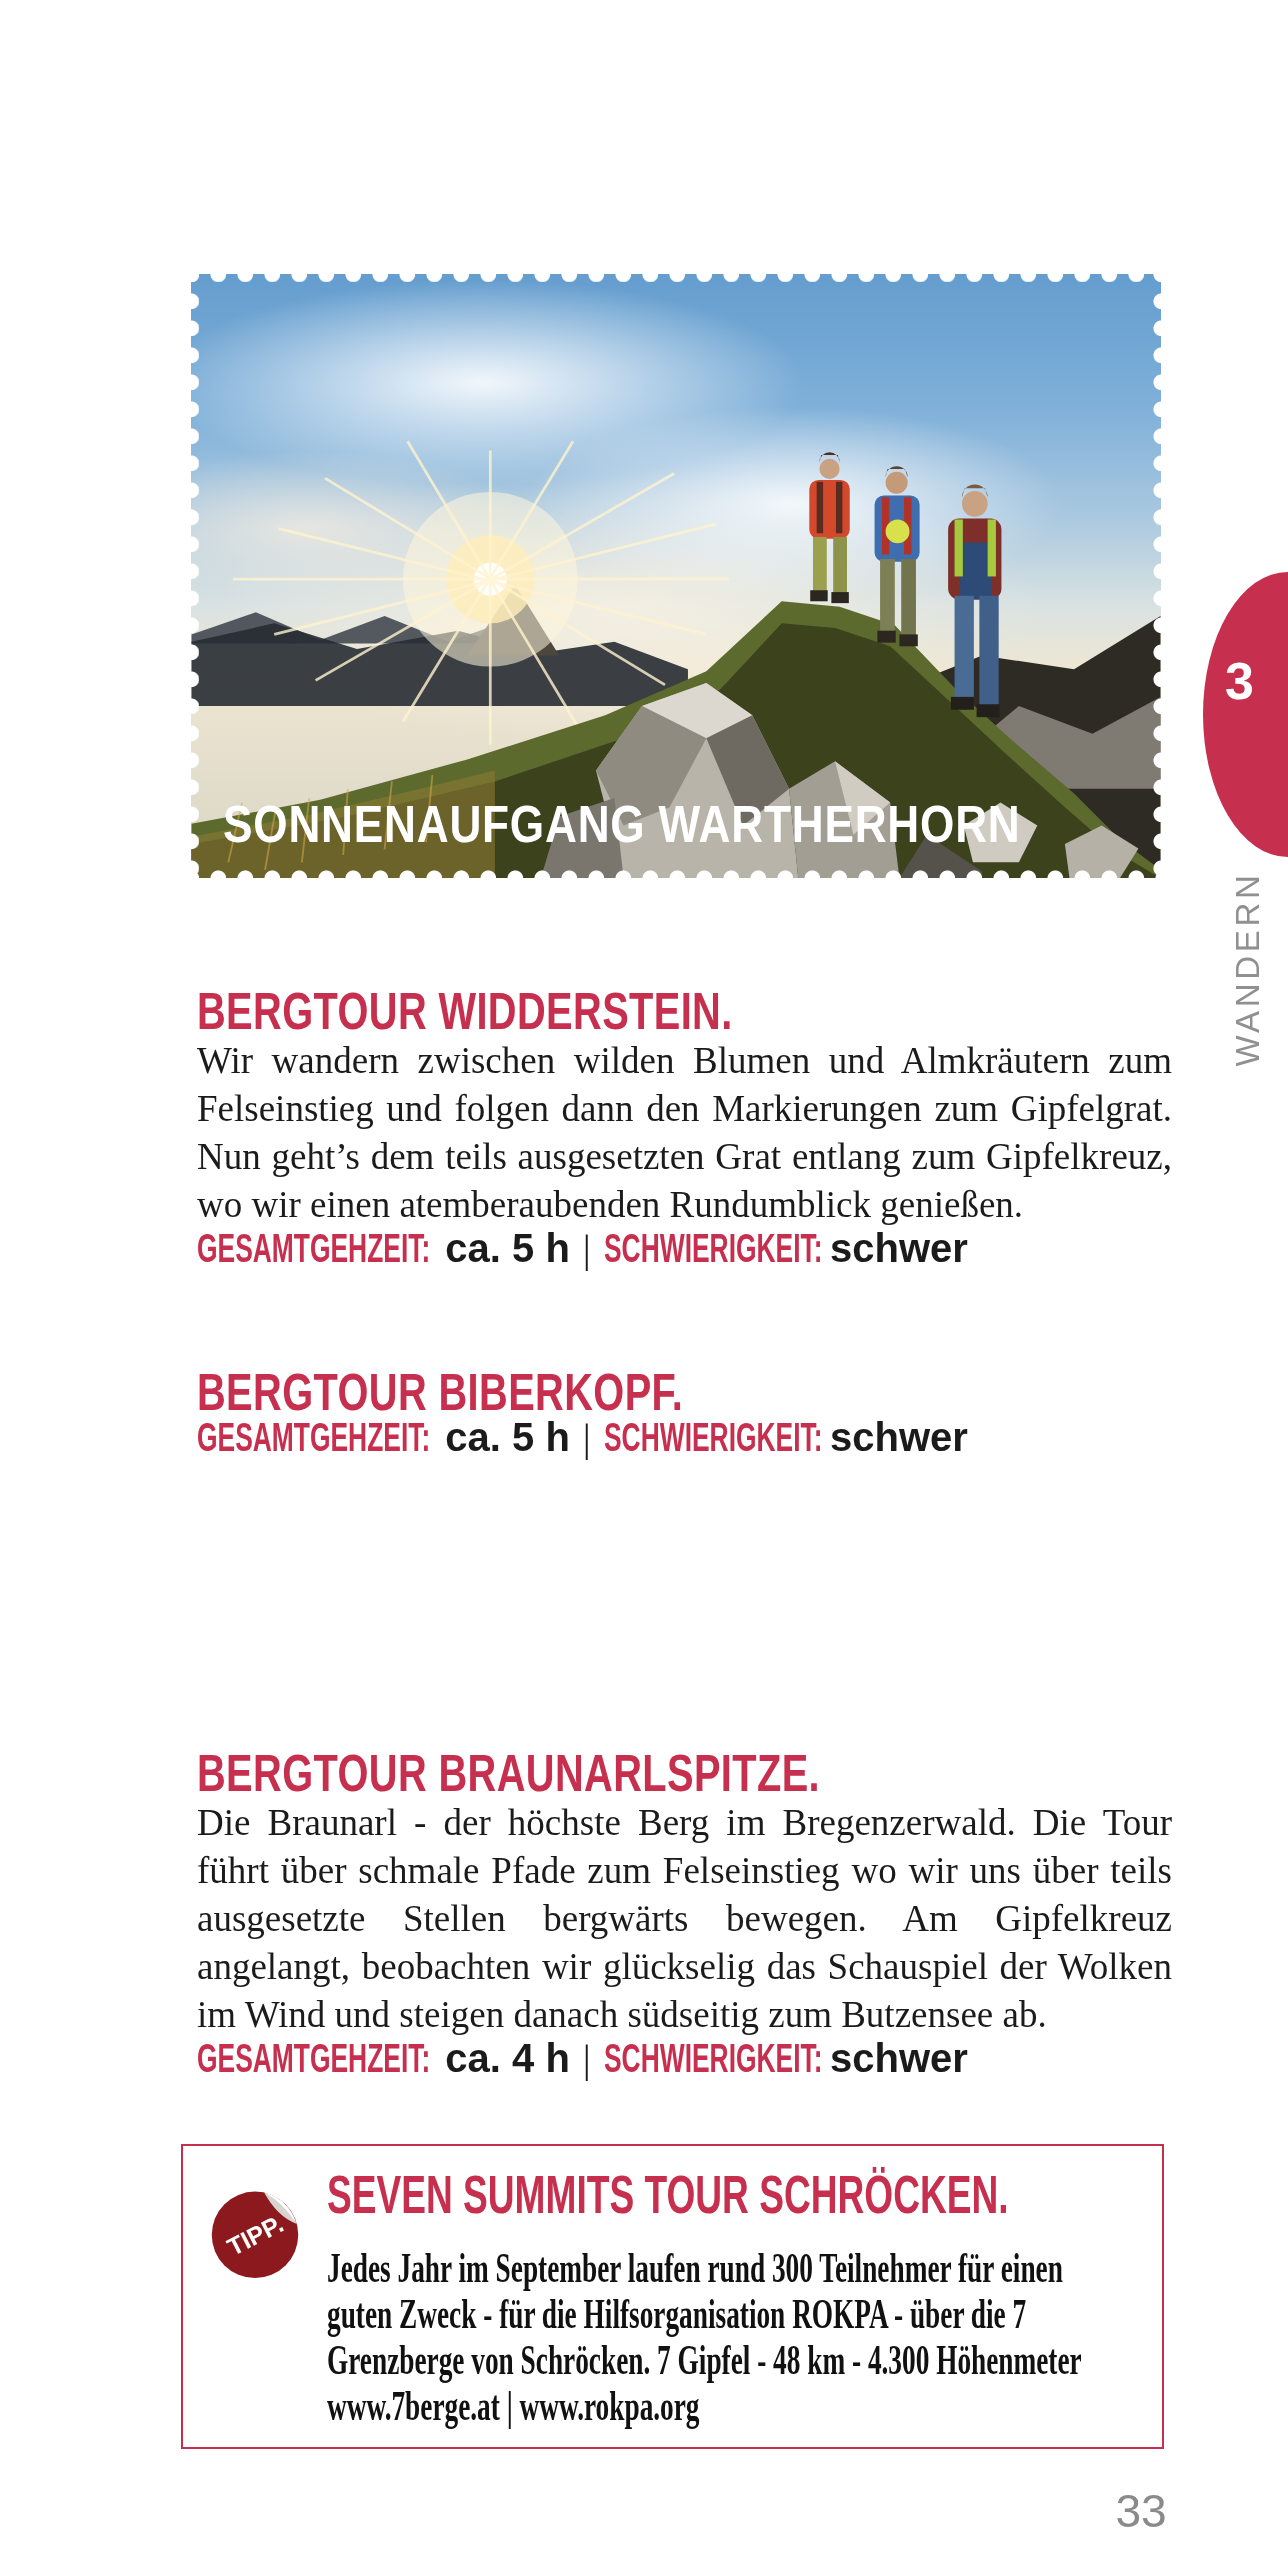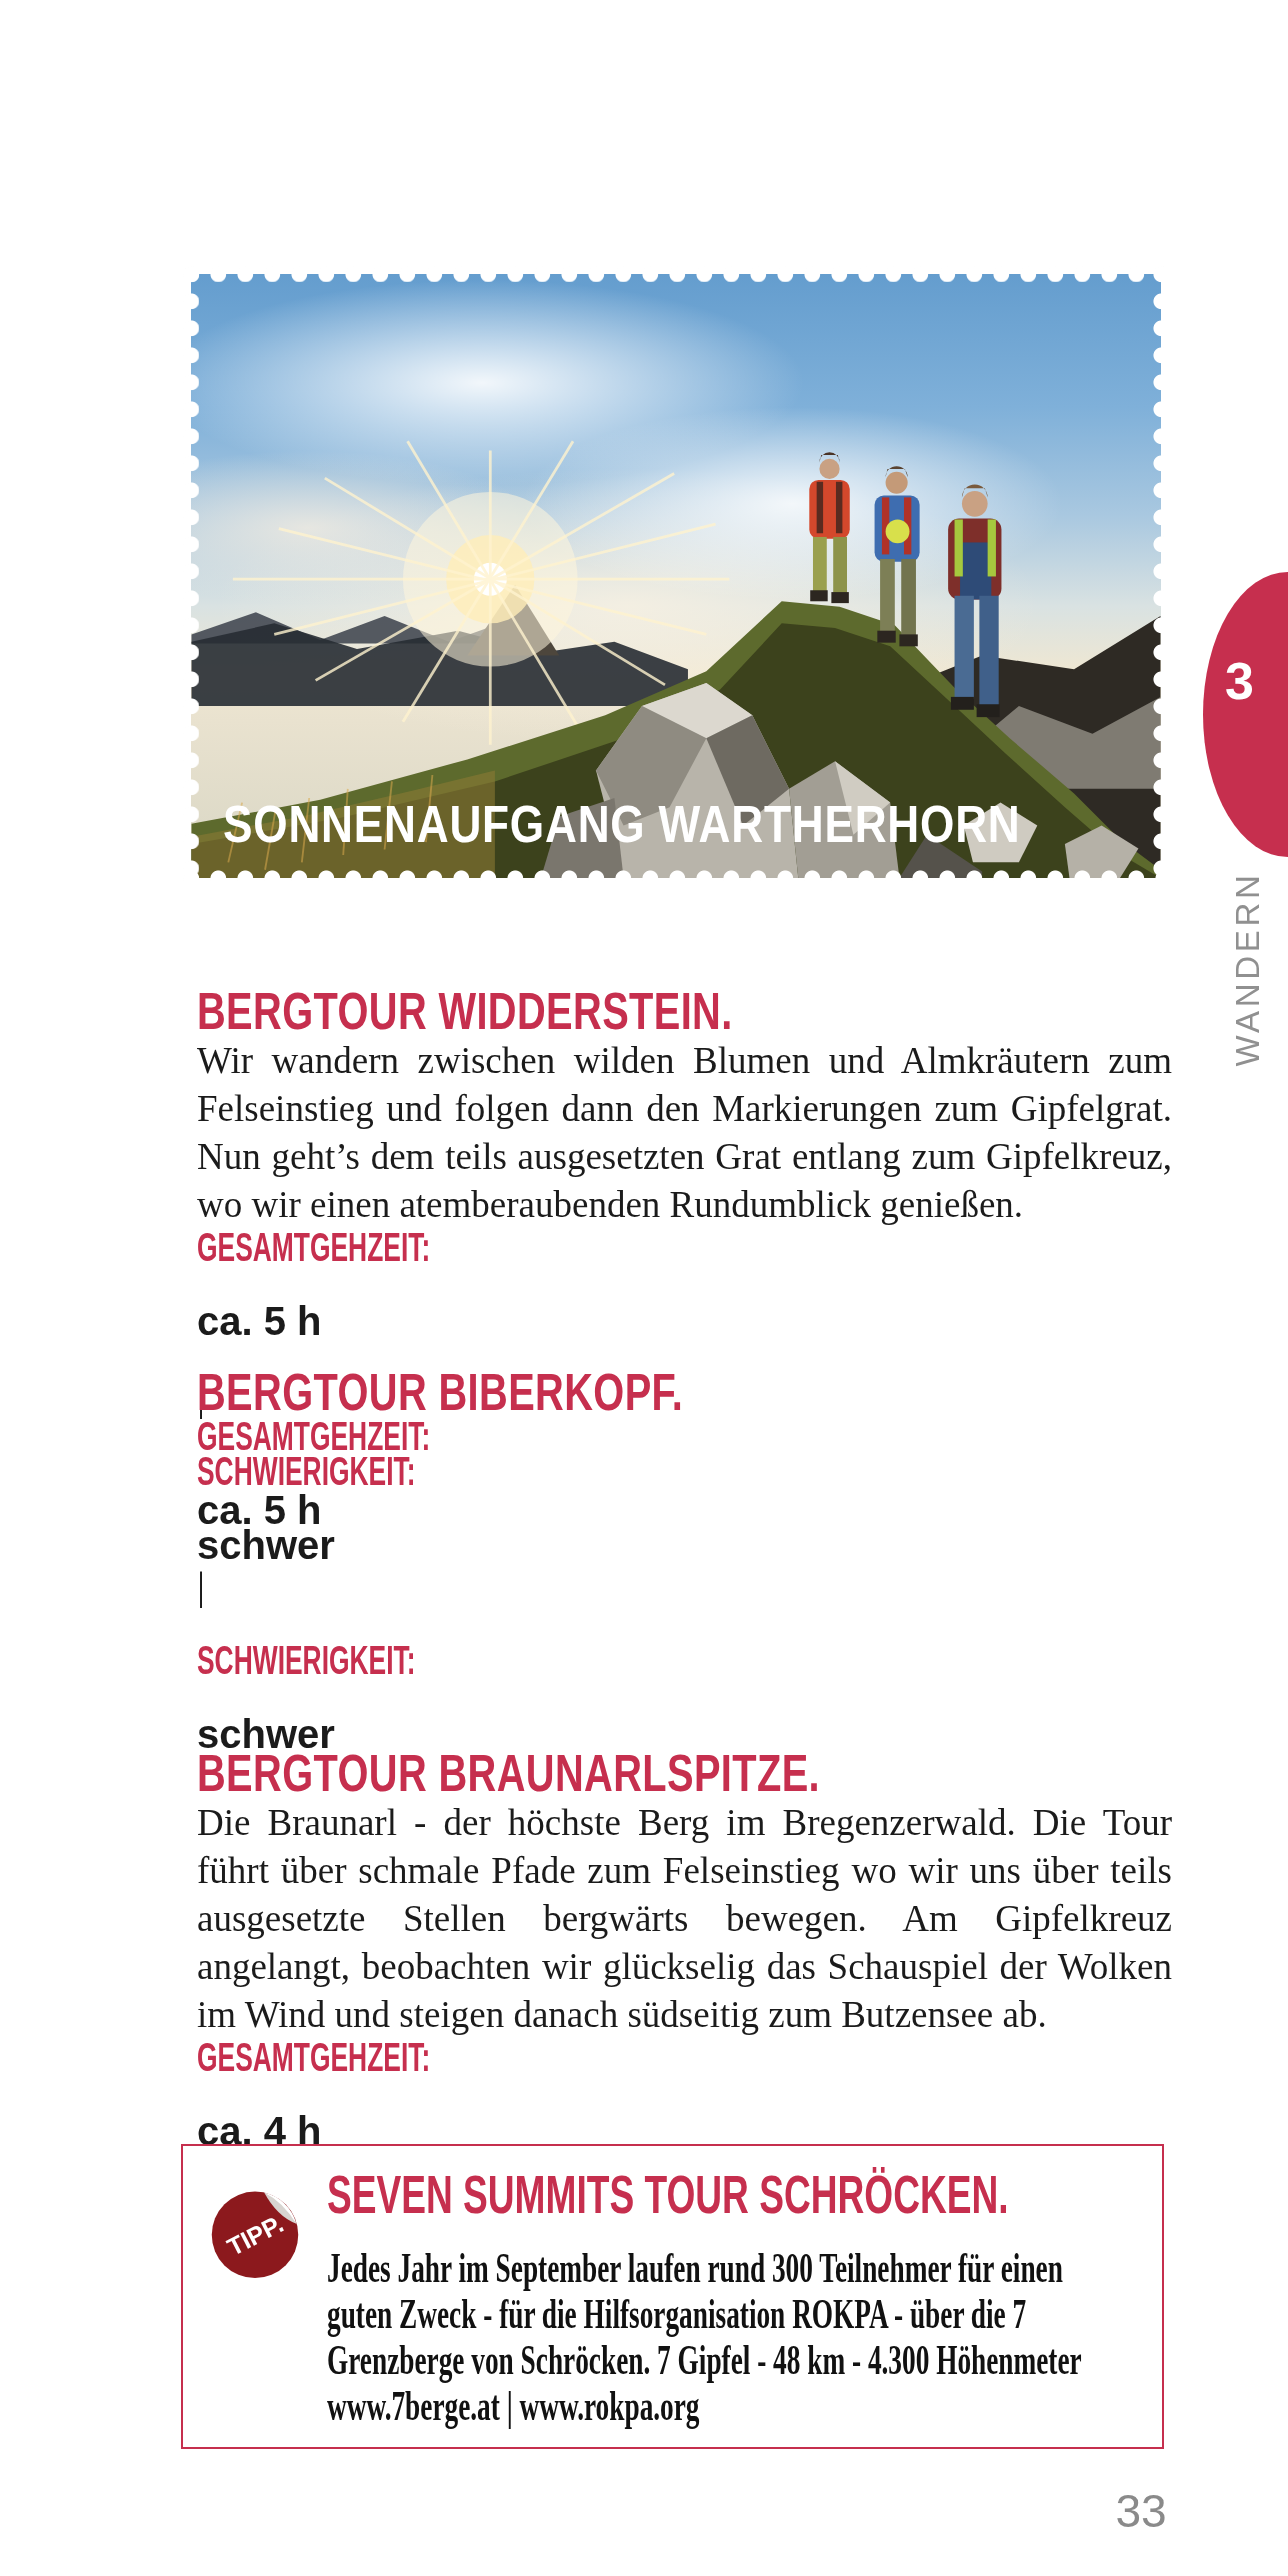--- a/index.html
+++ b/index.html
@@ -37,21 +37,21 @@
   .v-label{position:absolute;left:1137px;top:949px;width:221px;height:40px;
     transform:rotate(-90deg);color:#909090;font-size:33px;letter-spacing:3.7px;
     text-align:center;line-height:40px;}
 
   
   .tour{position:absolute;left:189px;width:975px;margin-left:8px;}
   .tour h2{margin:0;height:51px;line-height:51px;color:#c62f4e;font-size:51px;font-weight:700;
     white-space:nowrap;transform:scaleX(.78);transform-origin:0 50%;letter-spacing:0.5px;}
   .tour p{margin:0;font-family:"Liberation Serif",serif;font-size:37px;line-height:48px;
     color:#1b1b1b;text-align:justify;}
-  .meta{display:flex;align-items:baseline;gap:29px;margin-top:-3.7px;height:48px;flex-direction:column;}
+  .meta{display:flex;align-items:baseline;gap:13px;margin-top:-3.7px;height:48px;}
   .meta .lab{color:#c62f4e;font-size:40px;font-weight:700;white-space:nowrap;
     transform:scaleX(.66);transform-origin:0 50%;margin-right:-118px;}
   .meta .val{font-family:Liberation Sans, sans-serif;font-weight:700;font-size:40px;color:#1b1b1b;white-space:nowrap;}
   .meta .bar{font-family:"Liberation Serif",serif;font-size:40px;color:#1b1b1b;}
 
   
   .tipbox{position:absolute;left:181px;top:2144px;width:983px;height:305px;
     border:2.8px solid #c62f4e;box-sizing:border-box;background:#fff;}
   .badge{position:absolute;left:26px;top:41px;width:92px;height:92px;}
   .tip-title{position:absolute;left:144px;top:22px;color:#c62f4e;font-size:53px;font-weight:700;

